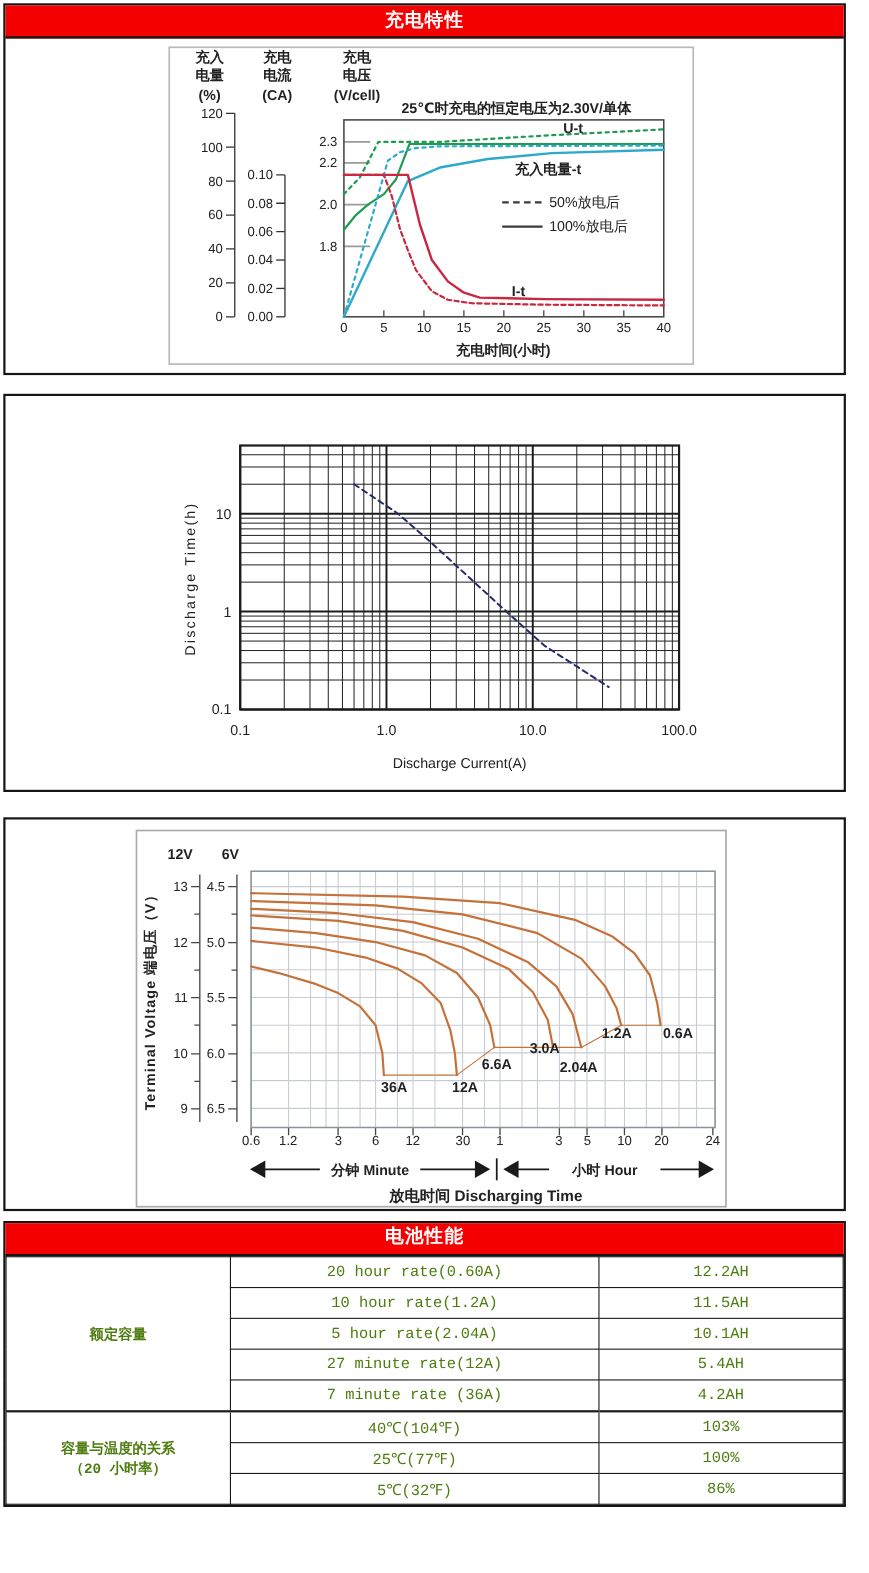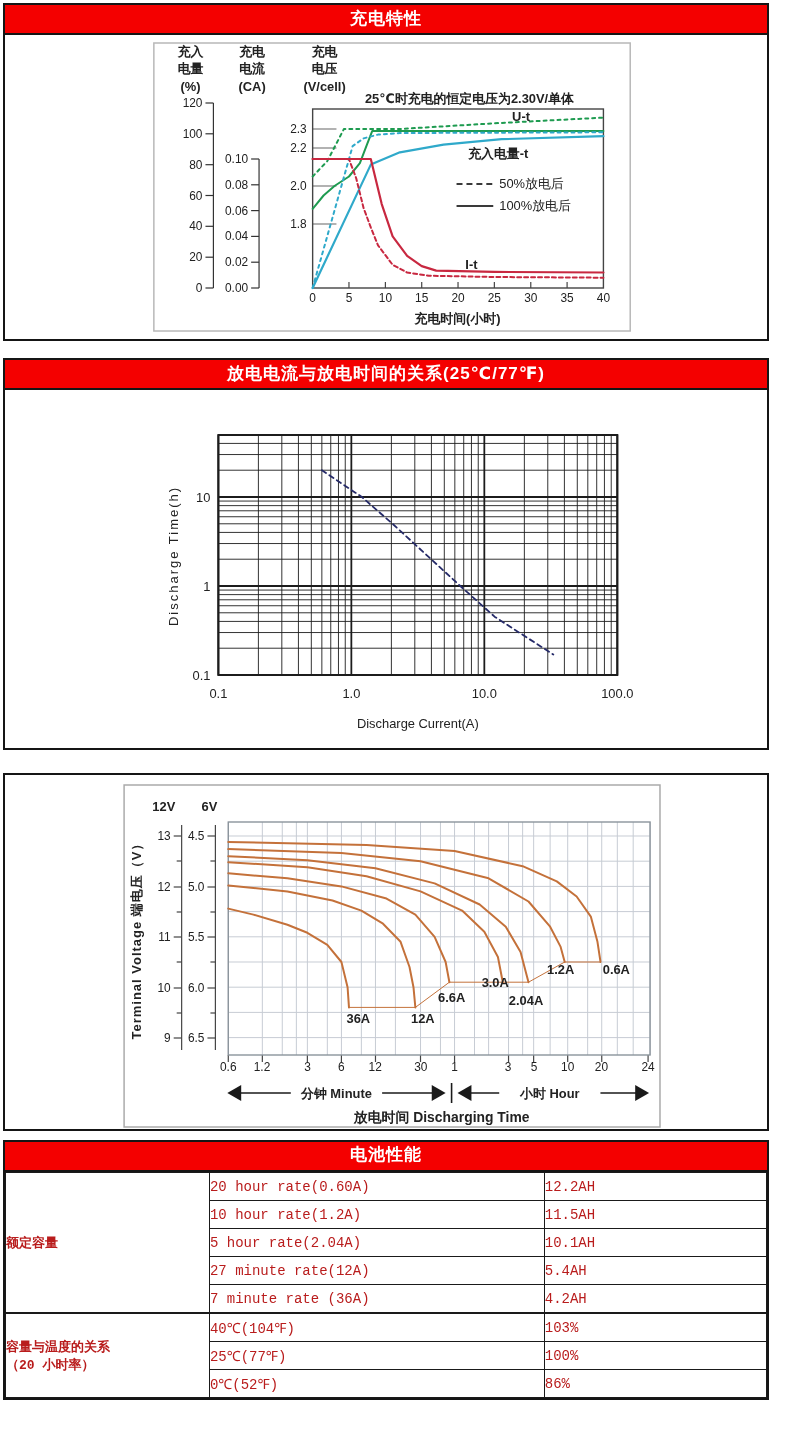--- a/index.html
+++ b/index.html
@@ -13,22 +13,22 @@
   .s3{margin-top:23px;}
   .s4{margin-top:9px;font-family:Liberation Mono, monospace;}
   svg{display:block;font-family:"Liberation Sans","DejaVu Sans",sans-serif;}
   svg text{fill:#222;}
   .tick{font-size:12px;}
   .tick13{font-size:13px;}
   .axhead{font-size:13px;font-weight:bold;}
   .note{font-size:13px;font-weight:bold;}
   .curvelab{font-size:13px;font-weight:bold;}
   table.perf{width:100%;border-collapse:collapse;table-layout:fixed;}
-  table.perf td{border:1.5px solid #1a1a1a;height:27px;text-align:left;vertical-align:middle;
-                font-size:14px;color:#b91c1c;padding:0;}
+  table.perf td{border:1.5px solid #1a1a1a;height:27px;text-align:center;vertical-align:middle;
+                font-size:14px;color:#4d7c0f;padding:0;}
   table.perf td.grp{font-weight:bold;font-size:13px;}
   table.perf tr.gsep td{border-top:2.5px solid #1a1a1a;}
 </style>
 </head>
 <body>
 
 <div class="page">
 
   <div class="section s1">
     <div class="sec-header">充电特性</div>
@@ -137,21 +137,20 @@
         <text x="493.1" y="267">25</text>
         <text x="529.8" y="267">30</text>
         <text x="566.4" y="267">35</text>
         <text x="603" y="267">40</text>
       </g>
       <text class="axhead" x="456" y="288" text-anchor="middle">充电时间(小时)</text>
     </svg>
   </div>
 
   <div class="section s2">
-    <div class="sec-header">放电电流与放电时间的关系(25℃/77℉)</div>
     <svg width="784" height="358" viewBox="0 0 790 358" preserveAspectRatio="none">
       <g id="c2grid">
           <line x1="215" y1="45" x2="215" y2="285" stroke="#1c1c1c" stroke-width="1.8"></line>
           <line x1="349" y1="45" x2="349" y2="285" stroke="#1c1c1c" stroke-width="1.8"></line>
           <line x1="483" y1="45" x2="483" y2="285" stroke="#1c1c1c" stroke-width="1.8"></line>
           <line x1="617" y1="45" x2="617" y2="285" stroke="#1c1c1c" stroke-width="1.8"></line>
           <line x1="215" y1="285" x2="617" y2="285" stroke="#1c1c1c" stroke-width="1.8"></line>
           <line x1="215" y1="196" x2="617" y2="196" stroke="#1c1c1c" stroke-width="1.8"></line>
           <line x1="215" y1="107" x2="617" y2="107" stroke="#1c1c1c" stroke-width="1.8"></line>
           <line x1="255.3380194189735" y1="45" x2="255.3380194189735" y2="285" stroke="#1c1c1c" stroke-width="0.9"></line>
@@ -406,20 +405,20 @@
             <div>（20 小时率）</div>
           </td>
           <td>40℃(104℉)</td>
           <td>103%</td>
         </tr>
         <tr>
           <td>25℃(77℉)</td>
           <td>100%</td>
         </tr>
         <tr>
-          <td>0℃(52℉)</td>
+          <td>5℃(32℉)</td>
           <td>86%</td>
         </tr>
       </tbody>
     </table>
   </div>
 
 </div>
 
 </body></html>

